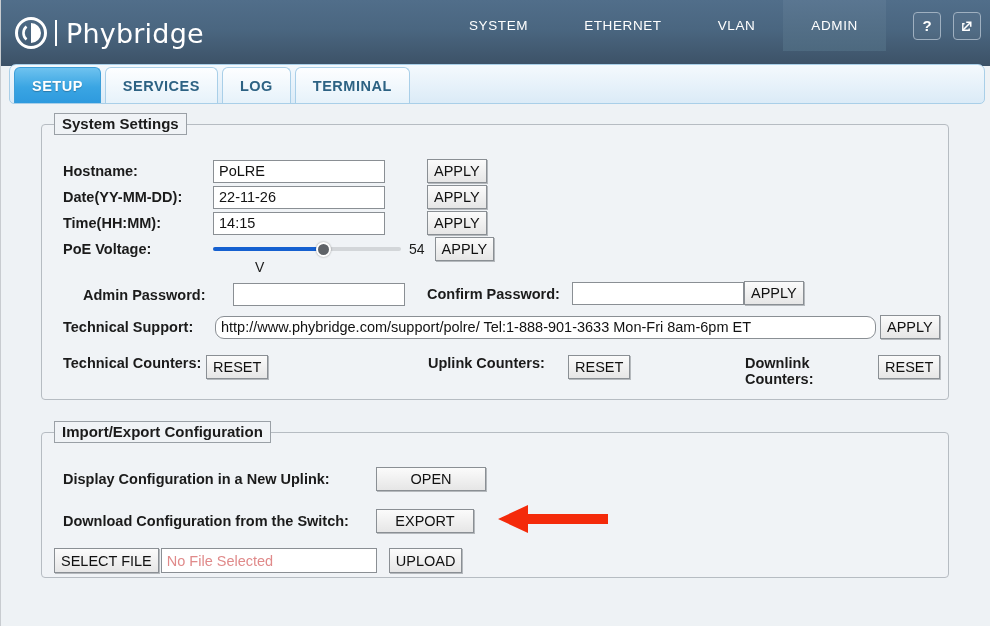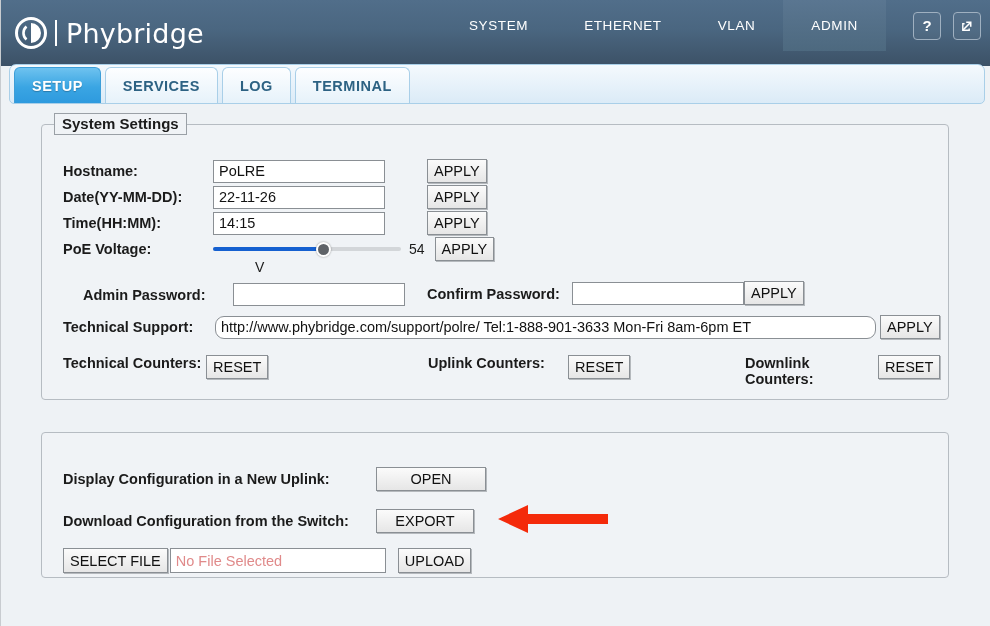--- a/index.html
+++ b/index.html
@@ -298,32 +298,33 @@
       <button class="btn">RESET</button>
     </div>
 
     <div class="row" style="left:703px; top:230px; align-items:flex-start;">
       <span class="lbl" style="width:133px; display:block;">Downlink Counters:</span>
       <button class="btn">RESET</button>
     </div>
   </div>
 
   <div class="fs" id="fs-ie">
+    <div class="fs-legend">Import/Export Configuration</div>
 
     <div class="row" style="left:21px; top:34px;">
       <span class="lbl" style="width:313px;">Display Configuration in a New Uplink:</span>
       <button class="btn" style="width:110px;">OPEN</button>
     </div>
 
     <div class="row" style="left:21px; top:76px;">
       <span class="lbl" style="width:313px;">Download Configuration from the Switch:</span>
       <button class="btn" style="width:98px;">EXPORT</button>
     </div>
 
-    <div class="row" style="left:21px; top:115px;">
+    <div class="row" style="left:12px; top:115px;">
       <button class="btn" style="height:25px;">SELECT FILE</button>
       <input class="txt" style="width: 216px; margin-left: 2px; height: 25px;" placeholder="No File Selected">
       <button class="btn" style="margin-left:12px; height:25px;">UPLOAD</button>
     </div>
   </div>
 
   <div class="arrow">
     <svg width="110" height="30" viewBox="0 0 110 30">
       <path d="M0 15 L30 1 L30 10 L110 10 L110 20 L30 20 L30 29 Z" fill="#f42a0a"></path>
     </svg>

